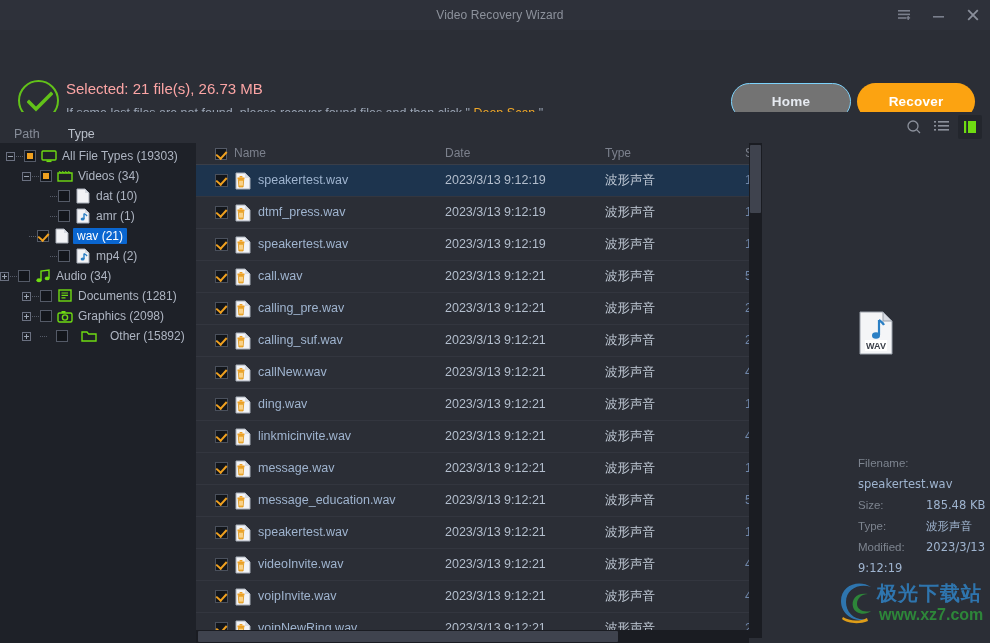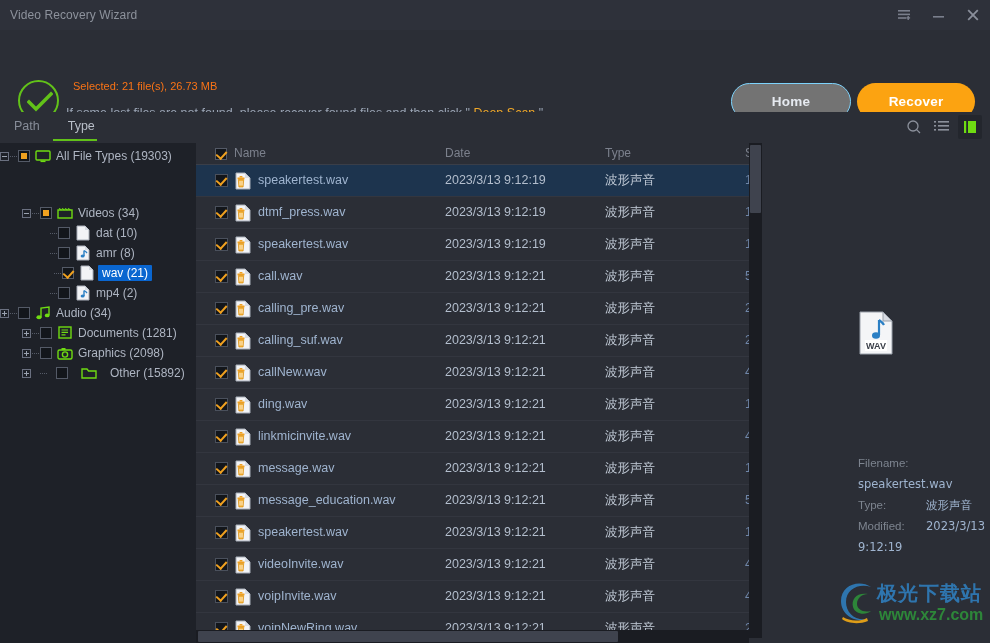--- a/index.html
+++ b/index.html
@@ -8,58 +8,58 @@
     background:#2b2e36;
     font-family:"Liberation Sans","DejaVu Sans",sans-serif;
     color:#c8ccd4;
     -webkit-font-smoothing:antialiased;
   }
   #app { position:relative; width:990px; height:643px; overflow:hidden; background:#2b2e36; }
 
   
   .titlebar {
     position:absolute; left:0; top:0; width:990px; height:30px;
-    background:#2e313a; display:flex; align-items:center;
+    background:#2e313a; display:flex; align-items:center;justify-content:center;
   }
   .title-text {
     margin-left:10px; font-size:12px; color:#8d929c; letter-spacing:.1px;
   }
   .title-btns { position:absolute; right:0; top:0; height:30px; display:flex; align-items:center; }
   .tbtn { width:34px; height:30px; display:flex; align-items:center; justify-content:center; cursor:pointer; }
   .tbtn svg { display:block; }
 
   
   .banner {
     position:absolute; left:0; top:30px; width:990px; height:80px; background:#2b2e36;
   }
   .check-circle {
     position:absolute; left:18px; top:50px; width:41px; height:41px;
     border:2px solid #62c219; border-radius:50%;
   }
   .check-circle svg { position:absolute; left:7px; top:9px; }
   .banner-l1 {
-    position:absolute; left:73px; top:50px; font-size:11px; color:#f97316; white-space:nowrap;
+    position:absolute; left:66px; top:50px; font-size:15px; color:#fca5a5; white-space:nowrap;
   }
   .banner-l2 {
     position:absolute; left:66px; top:76px; font-size:12.5px; color:#9aa4b4; white-space:nowrap;
   }
   .deep-scan {
     color:#f0a828; text-decoration:underline; cursor:pointer;
   }
   .btn-home, .btn-recover {
     position:absolute; top:53px; height:37px; border-radius:19px;
     display:flex; align-items:center; justify-content:center;
     font-size:13.5px; font-weight:bold; cursor:pointer; letter-spacing:.2px;
   }
   .btn-home { left:731px; width:120px; background:#737373; border:1px solid #7dd3fc; color:#e6eaf0; }
   .btn-recover { left:857px; width:118px; background:#fca311; color:#ffffff; border:none; }
 
   
   .tabbar { position:absolute; left:0; top:112px; width:990px; height:31px; background:#2b2e36; }
-  .tabs { position:absolute; left:0; top:0; display:flex; }
+  .tabs { position:absolute; left:0; top:8px; display:flex; }
   .tab { padding:0 14px; height:29px; line-height:29px; font-size:12.5px; color:#878d99; cursor:pointer; }
   .tab.active { color:#b9bfc9; }
   .tab.active::after {
     content:""; position:absolute; bottom:0; height:2px; background:#62c219;
   }
   #tab-type.active::after { left:53px; width:44px; }
   .tool-icons { position:absolute; right:8px; top:3px; display:flex; gap:4px; }
   .ticon { width:24px; height:24px; display:flex; align-items:center; justify-content:center; cursor:pointer; border-radius:2px; }
   .ticon.on { background:#23262d; }
 
@@ -197,33 +197,33 @@
       <div class="ticon on">
         <svg width="16" height="14" viewBox="0 0 16 14">
           <rect x="2" y="1" width="2.2" height="12" fill="#6fdc12"></rect>
           <rect x="6" y="1" width="8" height="12" fill="#6fdc12"></rect>
         </svg>
       </div>
     </div>
   </div>
 
   <div class="tree" id="tree">
-      <div class="tnode" style="padding-left: 0;">
+      <div class="tnode" style="padding-left: 6px;">
         <span class="expander"></span>
         <span class="dots"></span>
         <span class="cbox part"></span>
         <span class="ticonwrap">
           <svg width="16" height="13" viewBox="0 0 16 13">
             <rect x="1" y="1" width="14" height="9" rx="1" fill="none" stroke="#6fdc12" stroke-width="1.4"></rect>
             <rect x="5.5" y="10.5" width="5" height="1.6" fill="#6fdc12"></rect>
           </svg>
         </span>
         <span class="lbl">All File Types (19303)</span>
       </div>
-      <div class="tnode" style="padding-left: 22px; margin-top: 37px;">
+      <div class="tnode" style="padding-left: 22px;">
         <span class="expander"></span>
         <span class="dots"></span>
         <span class="cbox part"></span>
         <span class="ticonwrap">
           <svg width="16" height="13" viewBox="0 0 16 13">
             <rect x="1" y="3" width="14" height="8" fill="none" stroke="#6fdc12" stroke-width="1.4"></rect>
             <path d="M2 1.5 L4.5 3 M5 1.5 L7.5 3 M8 1.5 L10.5 3 M11 1.5 L13.5 3" stroke="#6fdc12" stroke-width="1.2"></path>
           </svg>
         </span>
         <span class="lbl">Videos (34)</span>
@@ -245,23 +245,23 @@
         <span class="dots"></span>
         <span class="cbox"></span>
         <span class="ticonwrap">
           <svg width="14" height="16" viewBox="0 0 14 16">
             <path d="M1 1 H9 L13 5 V15 H1 Z" fill="#f2f3f6" stroke="#a9afb9" stroke-width="1"></path>
             <path d="M9 1 L9 5 L13 5 Z" fill="#d6dae1"></path>
             <path d="M8 5.5 L8 11 M8 5.5 C9.6 6.4 10.3 7 11 8" stroke="#2b7fc4" stroke-width="1.4" fill="none"></path>
             <ellipse cx="6.6" cy="11" rx="2" ry="1.6" fill="#2b7fc4"></ellipse>
           </svg>
         </span>
-        <span class="lbl">amr (8)</span>
-      </div>
-      <div class="tnode sel" style="padding-left: 42px;">
+        <span class="lbl">amr (1)</span>
+      </div>
+      <div class="tnode sel" style="padding-left: 17px;">
         <span style="width:11px;flex:0 0 auto"></span>
         <span class="dots"></span>
         <span class="cbox on"></span>
         <span class="ticonwrap">
           <svg width="14" height="16" viewBox="0 0 14 16">
             <path d="M1 1 H9 L13 5 V15 H1 Z" fill="#f2f3f6" stroke="#a9afb9" stroke-width="1"></path>
             <path d="M9 1 L9 5 L13 5 Z" fill="#d6dae1"></path>
           </svg>
         </span>
         <span class="lbl">wav (21)</span>
@@ -581,20 +581,21 @@
         <path d="M1 1 H24 L33 10 V43 H1 Z" fill="#f4f5f7" stroke="#9aa0aa" stroke-width="1"></path>
         <path d="M24 1 L24 10 L33 10 Z" fill="#d7dbe2" stroke="#9aa0aa" stroke-width="1"></path>
         <path d="M20 9 L20 24 M20 9 C23 11 24 12 25 14" stroke="#2b7fc4" stroke-width="2.2" fill="none"></path>
         <ellipse cx="17" cy="24.5" rx="4" ry="3.2" fill="#2b7fc4"></ellipse>
         <rect x="6" y="29" width="22" height="11" fill="#ffffff"></rect>
         <text x="17" y="38" font-size="9" font-weight="bold" fill="#3a3f49" text-anchor="middle" font-family="Liberation Sans, sans-serif">WAV</text>
       </svg>
     </div>
     <div class="meta" id="meta">
         <div><span class="k">Filename:</span><span class="v">speakertest.wav</span></div>
+        <div><span class="k">Size:</span><span class="v">185.48 KB</span></div>
         <div><span class="k">Type:</span><span class="v">波形声音</span></div>
         <div><span class="k">Modified:</span><span class="v">2023/3/13 9:12:19</span></div>
       </div>
   </div>
 
   <div class="wm">
     <svg width="44" height="48" viewBox="0 0 44 48" style="position:absolute;left:0;top:2px">
       <path d="M36 10 C24 2 6 8 6 24 C6 38 20 46 32 42 C20 44 11 36 11 25 C11 12 24 6 36 10 Z" fill="#2f79b5"></path>
       <path d="M33 17 C22 15 16 22 18 30 C20 37 30 39 36 34 C28 36 22 32 22 27 C22 21 27 17 33 17 Z" fill="#2e8b3a"></path>
       <path d="M8 40 C14 44 24 45 32 41 L33 44 C23 48 12 46 7 42 Z" fill="#e8a317"></path>

